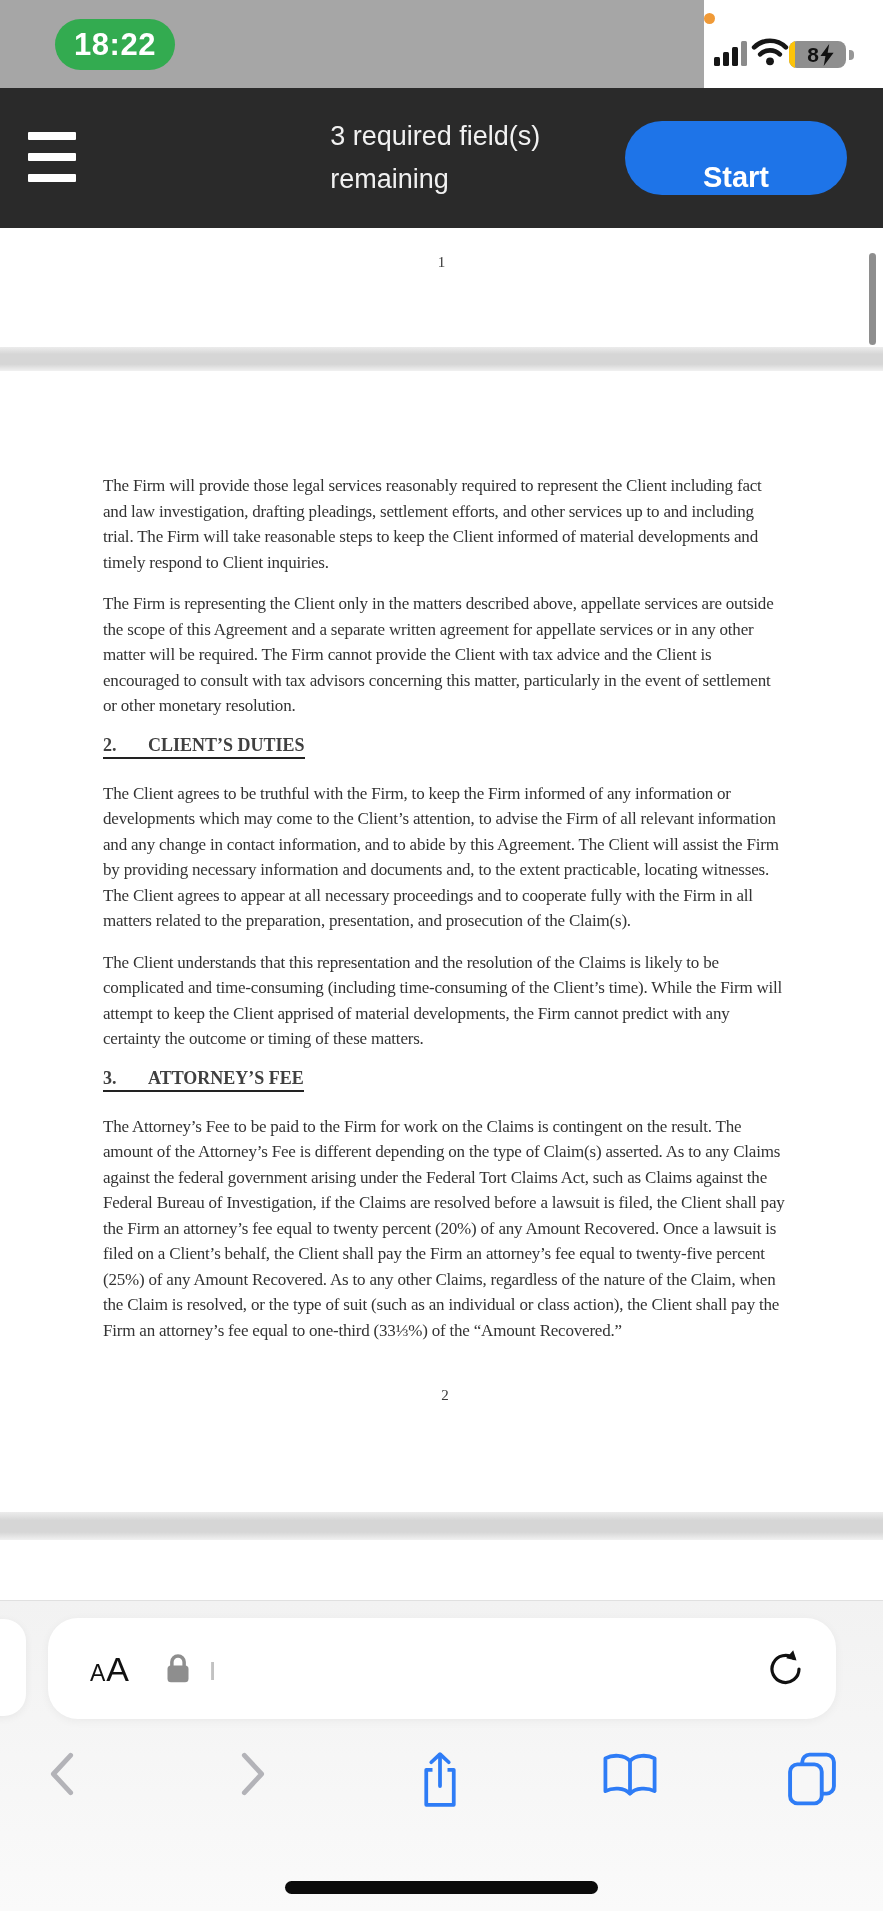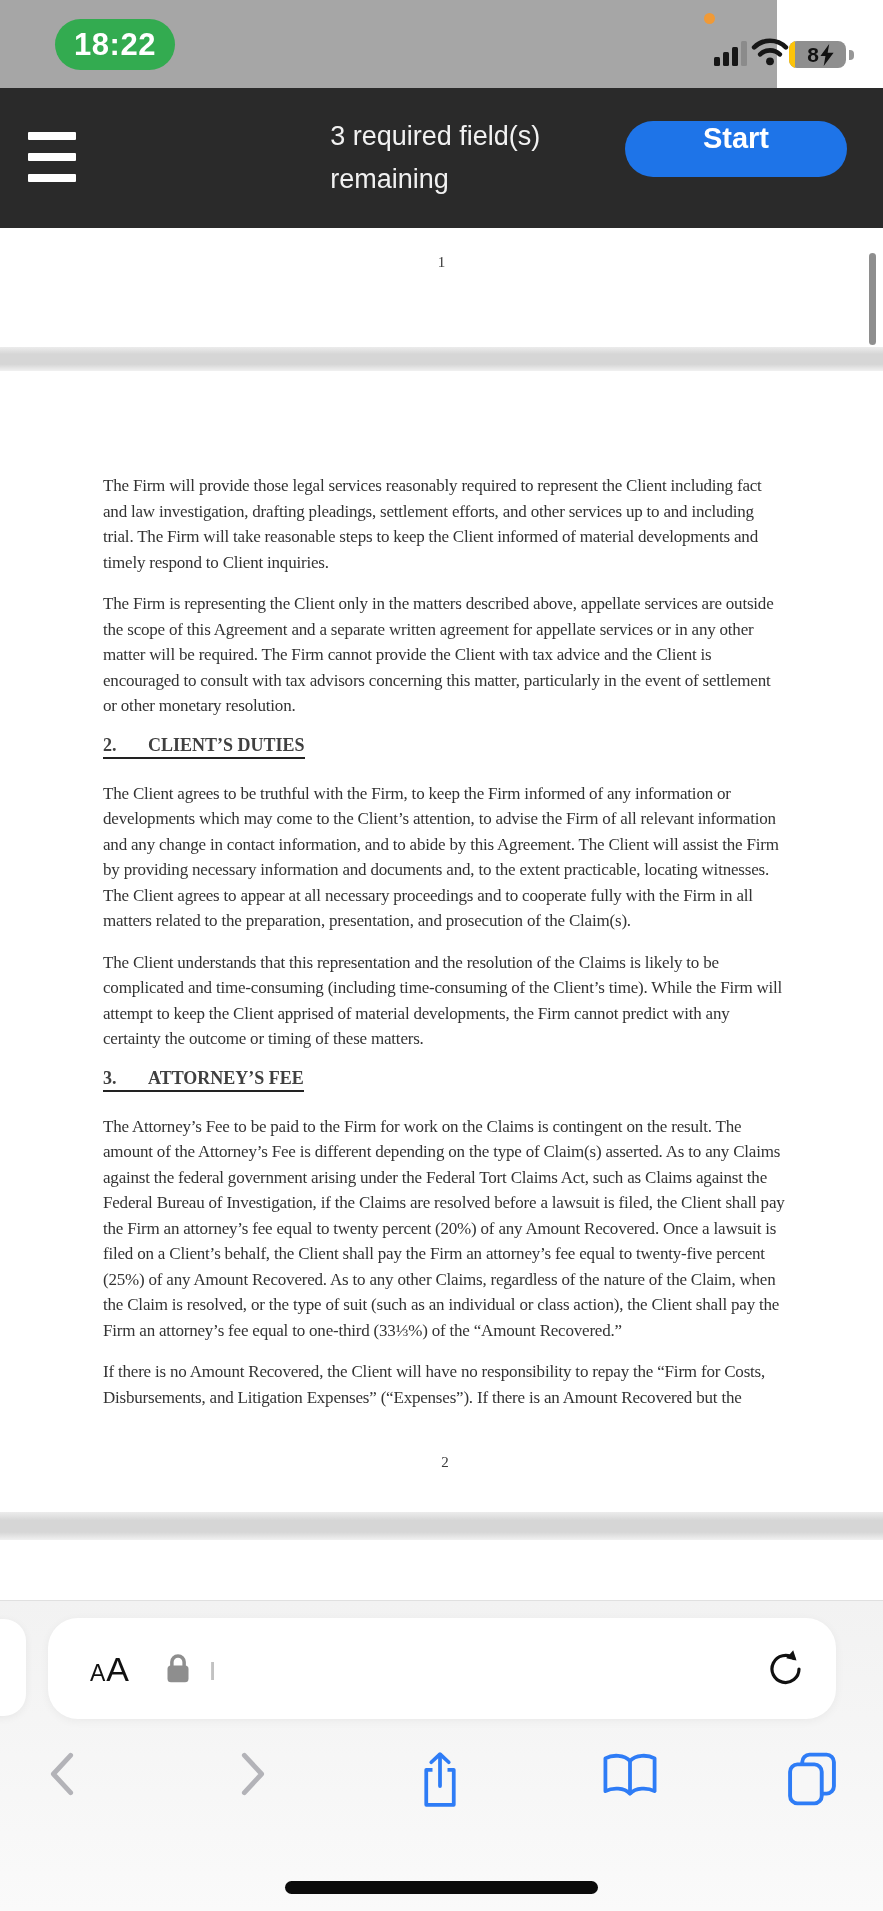--- a/index.html
+++ b/index.html
@@ -1,20 +1,20 @@
 <!DOCTYPE html>
 <html><head>
 <meta charset="utf-8">
 <style>
   html,body{margin:0;padding:0;background:#000;}
   .screen{position:relative;width:883px;height:1911px;overflow:hidden;background:#fff;
           font-family:"Liberation Sans","DejaVu Sans",sans-serif;}
 
   
-  .status-bar{position:absolute;left:0;top:0;width:777px;height:88px;background:#a6a6a6;}
+  .status-bar{position:absolute;left:0;top:0;width:704px;height:88px;background:#a6a6a6;}
   .time-pill{position:absolute;left:55px;top:19px;width:120px;height:51px;border-radius:26px;
              background:#33ab50;color:#fff;font-size:31px;font-weight:600;
              display:flex;align-items:center;justify-content:center;letter-spacing:.5px;}
   .mic-dot{position:absolute;left:704px;top:13px;width:11px;height:11px;border-radius:50%;background:#f09a37;}
   .sig{position:absolute;left:714px;top:40px;display:flex;align-items:flex-end;gap:3px;height:26px;}
   .sig i{display:block;width:6px;border-radius:1.5px;background:#161616;}
   .sig i:nth-child(1){height:9px}.sig i:nth-child(2){height:14px}
   .sig i:nth-child(3){height:19px}.sig i:nth-child(4){height:25px;background:#8b8b8b;}
   .wifi{position:absolute;left:751px;top:38px;}
   .battery{position:absolute;left:789px;top:41px;width:57px;height:27px;border-radius:8px;
@@ -23,23 +23,23 @@
   .battery-num{position:relative;color:#111;font-size:21px;font-weight:700;margin-left:6px;}
   .battery-cap{position:absolute;left:849px;top:50px;width:5px;height:10px;border-radius:0 4px 4px 0;background:#979797;}
 
   
   .app-header{position:absolute;left:0;top:88px;width:883px;height:140px;background:#2a2a2a;}
   .hamburger{position:absolute;left:28px;top:44px;width:48px;height:50px;display:flex;
              flex-direction:column;justify-content:space-between;cursor:pointer;}
   .hamburger i{display:block;height:8px;background:#fff;border-radius:1px;}
   .header-status{position:absolute;left:50%;top:50%;transform:translate(-53%,-50%);
                  color:#f1f1f1;font-size:27px;line-height:43px;white-space:nowrap;}
-  .start-btn{position:absolute;right:36px;top:33px;width:222px;height:56px;border-radius:37px;
+  .start-btn{position:absolute;right:36px;top:33px;width:222px;height:74px;border-radius:37px;
              background:#1e74e8;border:none;color:#fff;font-size:29px;font-weight:600;
-             font-family:inherit;display:flex;align-items:flex-start;justify-content:center;cursor:pointer;}
+             font-family:inherit;display:flex;align-items:flex-end;justify-content:center;cursor:pointer;}
 
   
   .doc{position:absolute;left:0;top:228px;width:883px;height:1372px;background:#fff;}
   .page-tail{height:119px;position:relative;}
   .page-gap{height:24px;background:linear-gradient(#ececec,#d6d6d6 30%,#d6d6d6 72%,#f1f1f1);}
   .page-gap.g2{height:28px;}
   .page-3{height:60px;background:#fff;}
   .pagenum{text-align:center;font-family:"Liberation Serif","DejaVu Serif",serif;
            font-size:15px;color:#3a3a3a;}
   .page-tail .pagenum{padding-top:26px;}
@@ -132,21 +132,20 @@
       <p>The Firm is representing the Client only in the matters described above, appellate services are outside the scope of this Agreement and a separate written agreement for appellate services or in any other matter will be required. The Firm cannot provide the Client with tax advice and the Client is encouraged to consult with tax advisors concerning this matter, particularly in the event of settlement or other monetary resolution.</p>
       <div class="doc-h">
         <span class="hwrap"><span class="hnum">2.</span><span>CLIENT’S DUTIES</span></span>
       </div>
       <p>The Client agrees to be truthful with the Firm, to keep the Firm informed of any information or developments which may come to the Client’s attention, to advise the Firm of all relevant information and any change in contact information, and to abide by this Agreement. The Client will assist the Firm by providing necessary information and documents and, to the extent practicable, locating witnesses. The Client agrees to appear at all necessary proceedings and to cooperate fully with the Firm in all matters related to the preparation, presentation, and prosecution of the Claim(s).</p>
       <p>The Client understands that this representation and the resolution of the Claims is likely to be complicated and time-consuming (including time-consuming of the Client’s time). While the Firm will attempt to keep the Client apprised of material developments, the Firm cannot predict with any certainty the outcome or timing of these matters.</p>
       <div class="doc-h">
         <span class="hwrap"><span class="hnum">3.</span><span>ATTORNEY’S FEE</span></span>
       </div>
       <p>The Attorney’s Fee to be paid to the Firm for work on the Claims is contingent on the result. The amount of the Attorney’s Fee is different depending on the type of Claim(s) asserted. As to any Claims against the federal government arising under the Federal Tort Claims Act, such as Claims against the Federal Bureau of Investigation, if the Claims are resolved before a lawsuit is filed, the Client shall pay the Firm an attorney’s fee equal to twenty percent (20%) of any Amount Recovered. Once a lawsuit is filed on a Client’s behalf, the Client shall pay the Firm an attorney’s fee equal to twenty-five percent (25%) of any Amount Recovered. As to any other Claims, regardless of the nature of the Claim, when the Claim is resolved, or the type of suit (such as an individual or class action), the Client shall pay the Firm an attorney’s fee equal to one-third (33⅓%) of the “Amount Recovered.”</p>
-      <p>If there is no Amount Recovered, the Client will have no responsibility to repay the “Firm for Costs, Disbursements, and Litigation Expenses” (“Expenses”). If there is an Amount Recovered but the</p>
       <div class="pagenum page2-footer">2</div>
     </div>
 
     <div class="page-gap g2"></div>
     <div class="page-3"></div>
 
     <div class="scrollbar"></div>
   </div>
 
   <div class="chrome">

